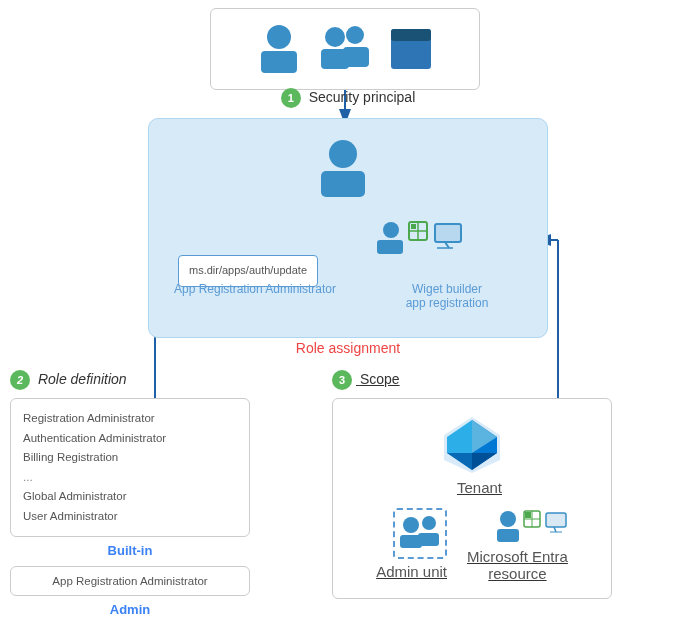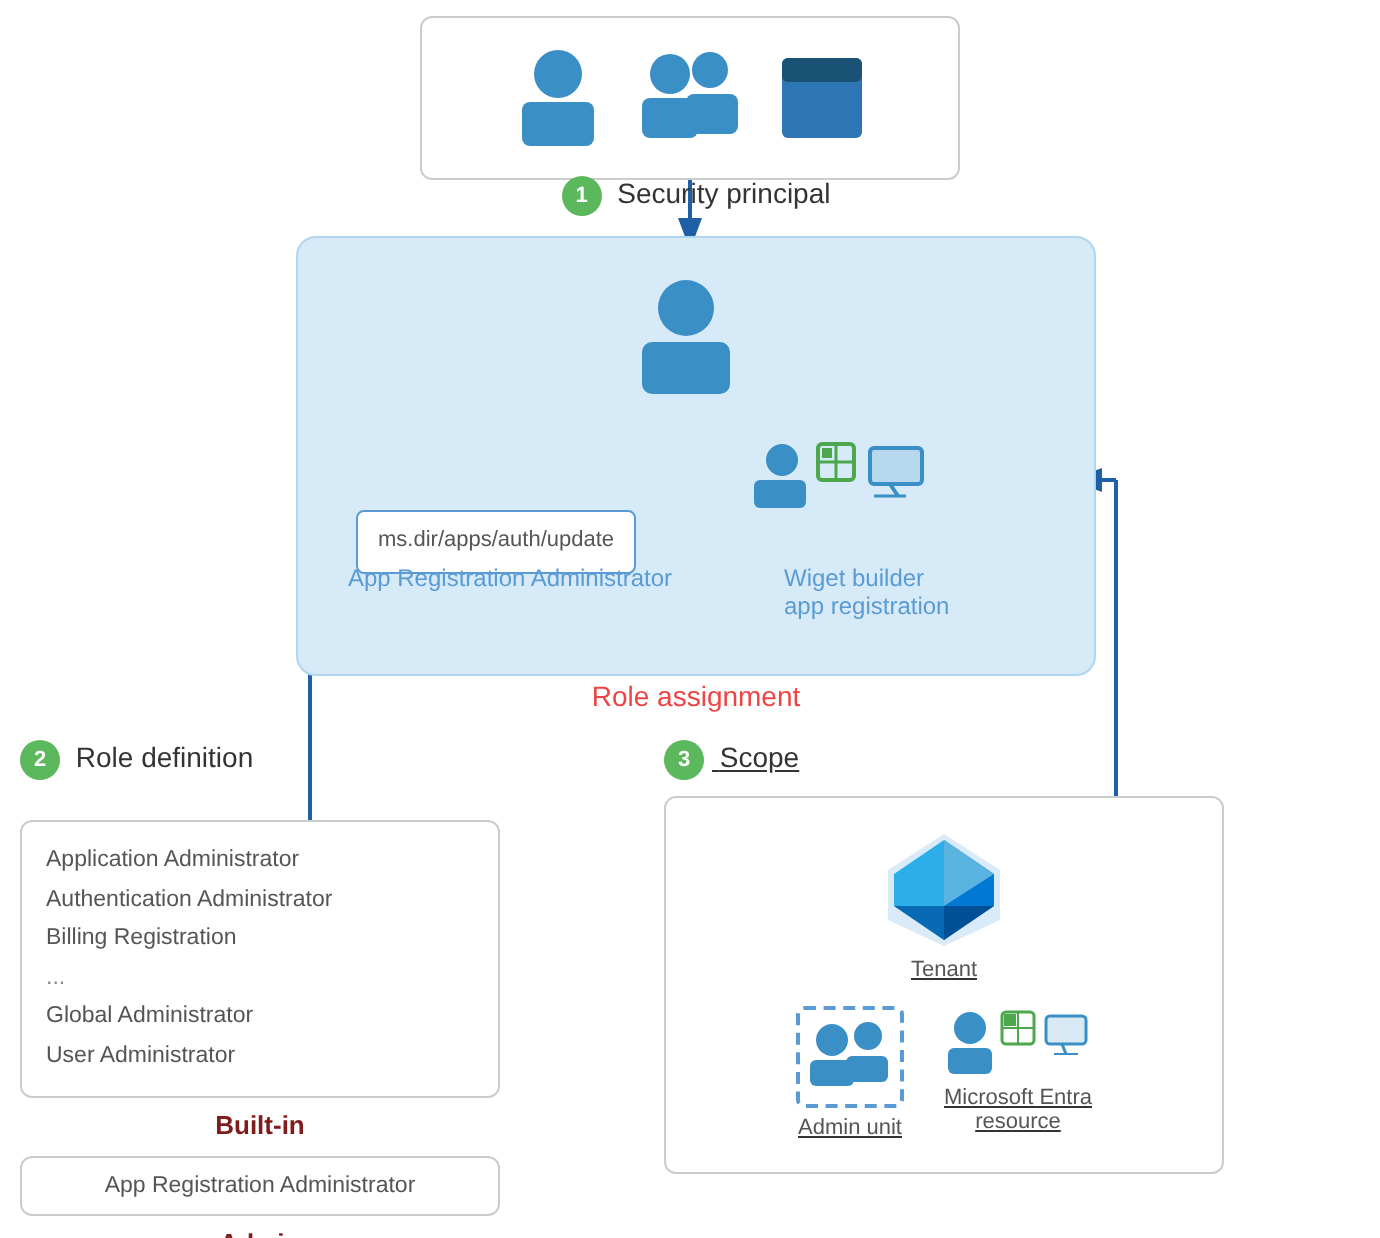--- a/index.html
+++ b/index.html
@@ -128,35 +128,37 @@
       flex-direction: column;
       align-items: center;
     }
 
     .widget-label {
       position: absolute;
       top: 282px;
       right: 120px;
       font-size: 12px;
       color: #5b9bd5;
+      text-align: center;
       width: 110px;
     }
 
     
     .rd-box {
       position: absolute;
       top: 370px;
       left: 10px;
       width: 240px;
     }
 
     .rd-title {
       font-size: 14px;
       color: #333;
-      margin-bottom: 20px;
+      margin-bottom: 8px;
+      font-style: italic;
     }
 
     .rd-inner {
       border: 1.5px solid #ccc;
       border-radius: 6px;
       background: #fff;
       padding: 10px 12px;
       margin-bottom: 6px;
     }
 
@@ -167,21 +169,21 @@
     }
 
     .rd-inner-item.dots {
       color: #888;
     }
 
     .rd-sub-label {
       text-align: center;
       font-weight: bold;
       font-size: 13px;
-      color: #7f1d1d;
+      color: #3b82f6;
       margin-bottom: 8px;
     }
 
     .rd-custom-box {
       border: 1.5px solid #ccc;
       border-radius: 6px;
       background: #fff;
       padding: 8px 10px;
       font-size: 11.5px;
       color: #555;
@@ -216,22 +218,22 @@
 
     .scope-bottom-row {
       display: flex;
       gap: 20px;
       margin-top: 12px;
     }
 
     .scope-item {
       display: flex;
       flex-direction: column;
-      align-items: center;
-      font-size: 11px;
+      align-items: flex-end;
+      font-size: 15px;
       color: #555;
       gap: 4px;
     }
 
     .scope-item.admin-unit .icon-wrap {
       border: 2px dashed #5b9bd5;
       border-radius: 4px;
       padding: 4px;
     }
 
@@ -334,21 +336,21 @@
 
   <div class="ra-label">Role assignment</div>
 
   <div class="rd-box">
     <div class="rd-title">
       <span class="circle-num" style="background:#5cb85c;">2</span>
       <span>Role definition</span>
     </div>
 
     <div class="rd-inner">
-      <div class="rd-inner-item">Application Administrator</div>
+      <div class="rd-inner-item">Registration Administrator</div>
       <div class="rd-inner-item">Authentication Administrator</div>
       <div class="rd-inner-item">Billing Registration</div>
       <div class="rd-inner-item dots">...</div>
       <div class="rd-inner-item">Global Administrator</div>
       <div class="rd-inner-item">User Administrator</div>
     </div>
     <div class="rd-sub-label">Built-in</div>
 
     <div class="rd-custom-box">App Registration Administrator</div>
     <div class="rd-sub-label">Admin</div>

